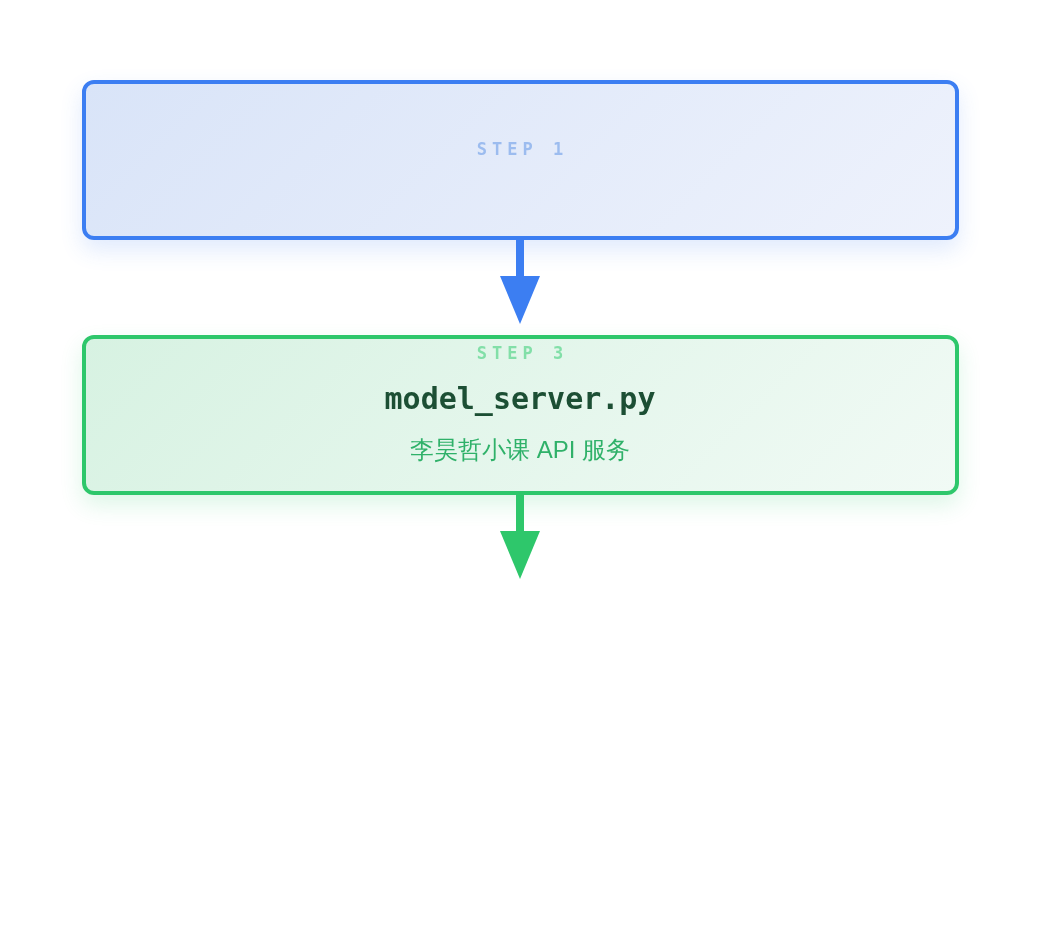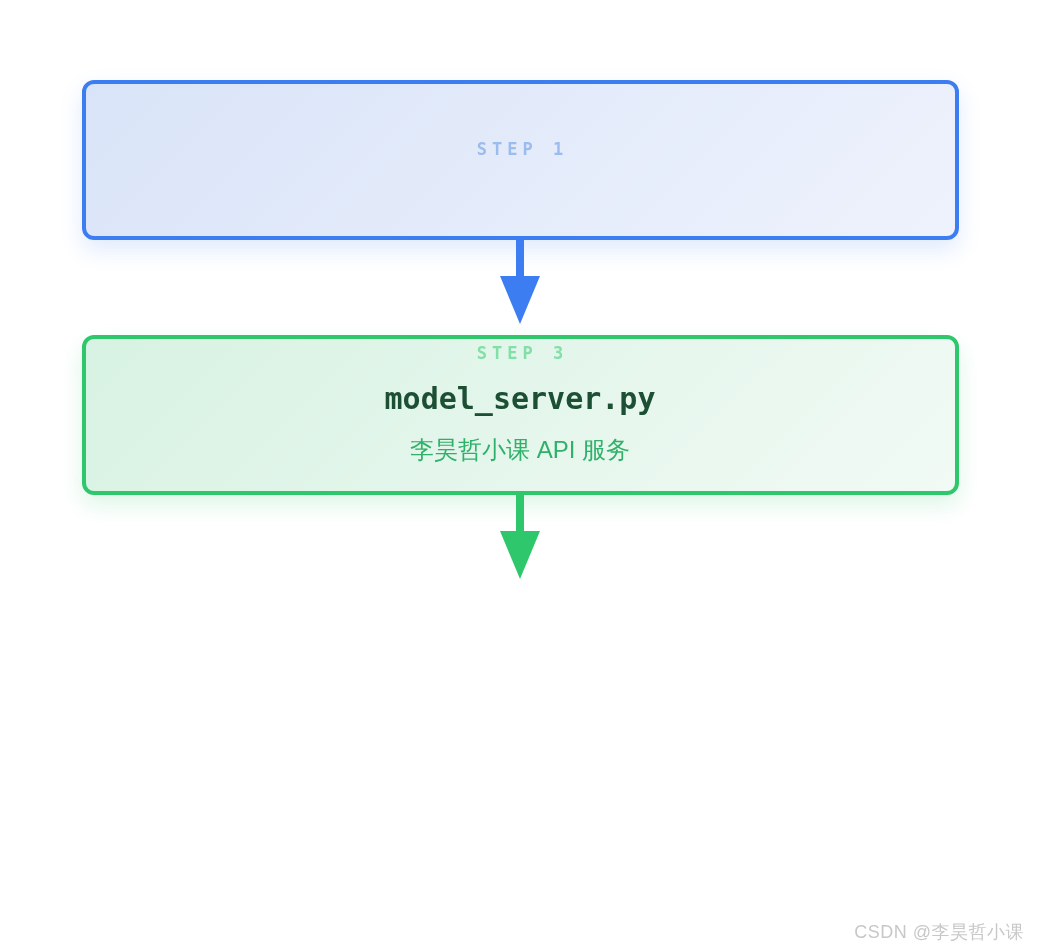--- a/index.html
+++ b/index.html
@@ -96,14 +96,13 @@
     </div>
 
     <svg class="arrow" viewBox="0 0 44 95" aria-hidden="true">
       <rect x="18" y="0" width="8" height="42" fill="#2ec76b"></rect>
       <polygon points="2,36 42,36 22,84" fill="#2ec76b"></polygon>
     </svg>
 
 
   </div>
 
-  <div class="watermark" style="color: rgb(200, 200, 200);">CSDN @李昊哲小课</div>
 </div>
 
 </body></html>

